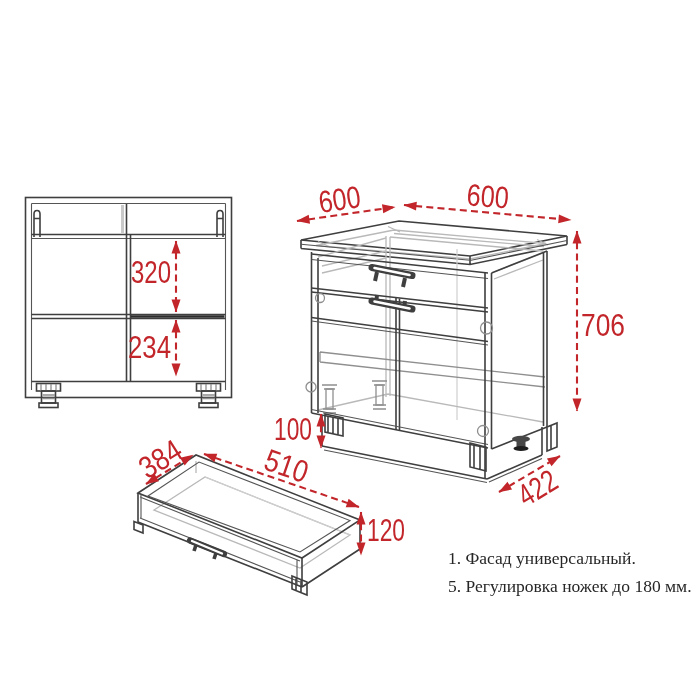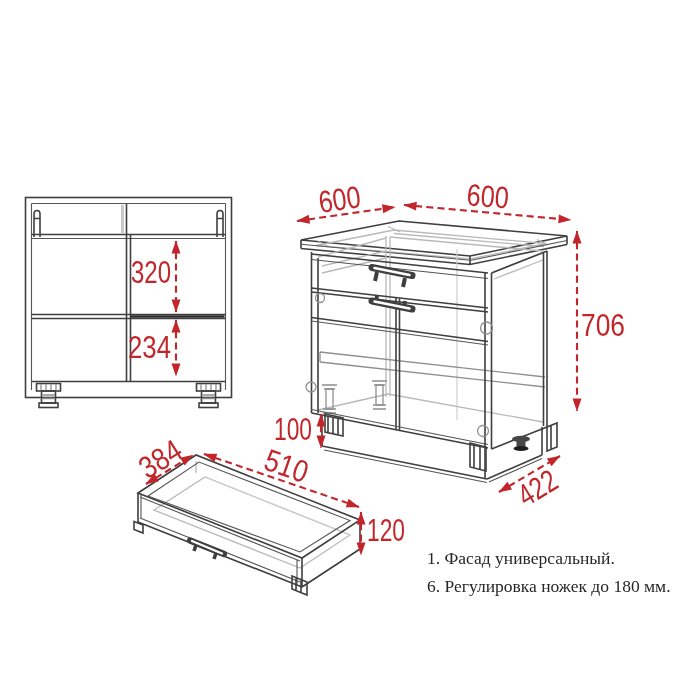--- a/index.html
+++ b/index.html
@@ -8,21 +8,21 @@
   svg{position:absolute;left:0;top:0;}
   
   .ln{stroke:#3f3f3f;fill:none;stroke-width:1.6;stroke-linecap:butt;}
   .th{stroke:#555555;fill:none;stroke-width:1.1;}
   .md{stroke:#8f8f8f;fill:none;stroke-width:1.3;}
   .lt{stroke:#b9b9b9;fill:none;stroke-width:1.3;}
   .vlt{stroke:#cfcfcf;fill:none;stroke-width:1.2;}
   .dim{stroke:#c2262b;fill:none;stroke-width:2.1;stroke-dasharray:7 4.2;
        marker-start:url(#arr);marker-end:url(#arr);}
   .dimtxt{fill:#c2262b;font-family:"Liberation Sans",sans-serif;font-size:31px;font-weight:normal;}
-  .notes{position:absolute;left:427px;top:545px;width:250px;color:#262626;
+  .notes{position:absolute;left:448px;top:545px;width:250px;color:#262626;
          font-family:"Liberation Serif",serif;font-size:17.5px;line-height:27.5px;}
   .notes div{white-space:nowrap;}
 </style>
 </head>
 <body>
 
 <div class="canvas">
 <svg width="700" height="700" viewBox="0 0 700 700">
   <defs>
     <marker id="arr" markerUnits="userSpaceOnUse" markerWidth="16" markerHeight="12" refX="13" refY="5" orient="auto-start-reverse">
@@ -222,15 +222,15 @@
     </g>
     <g>
       <path class="dim" d="M361,512 V555"></path>
       <text class="dimtxt" x="367" y="541" text-anchor="start" textLength="38" lengthAdjust="spacingAndGlyphs">120</text>
     </g>
   </g>
 </svg>
 
 <div class="notes">
   <div>1. Фасад универсальный.</div>
-  <div>6. Регулировка ножек до 180 мм.</div>
+  <div>5. Регулировка ножек до 180 мм.</div>
 </div>
 </div>
 
 </body></html>

